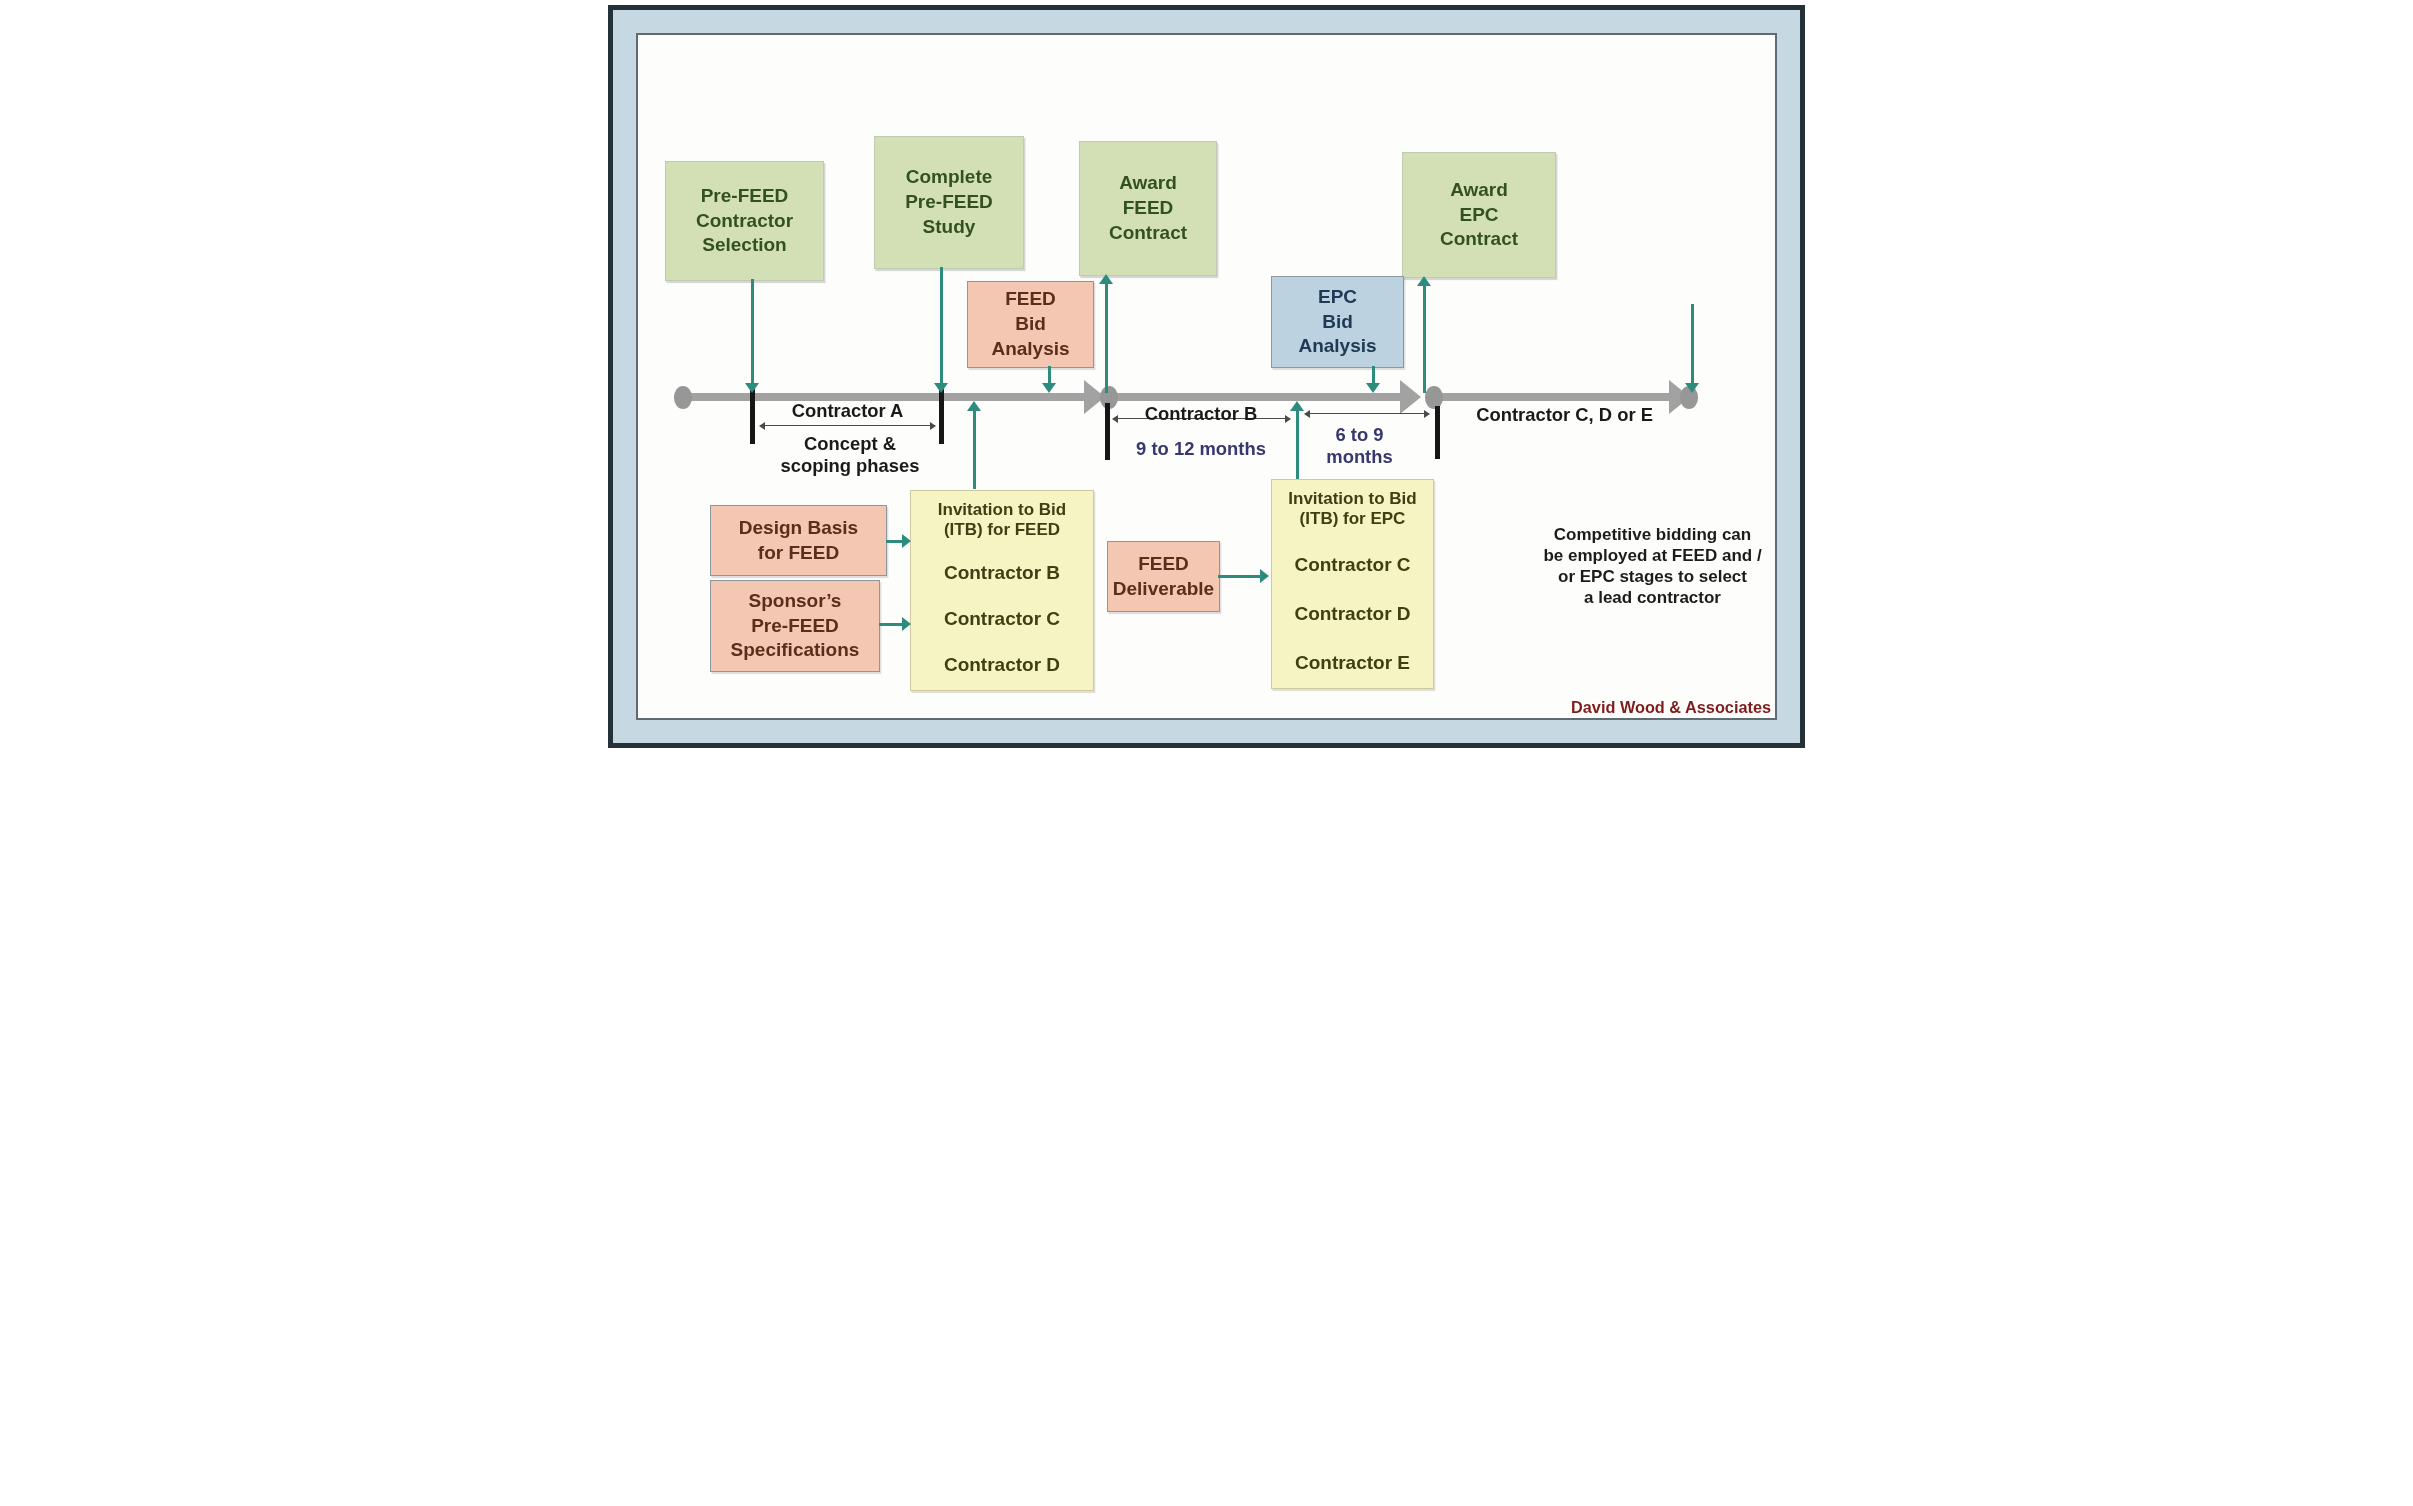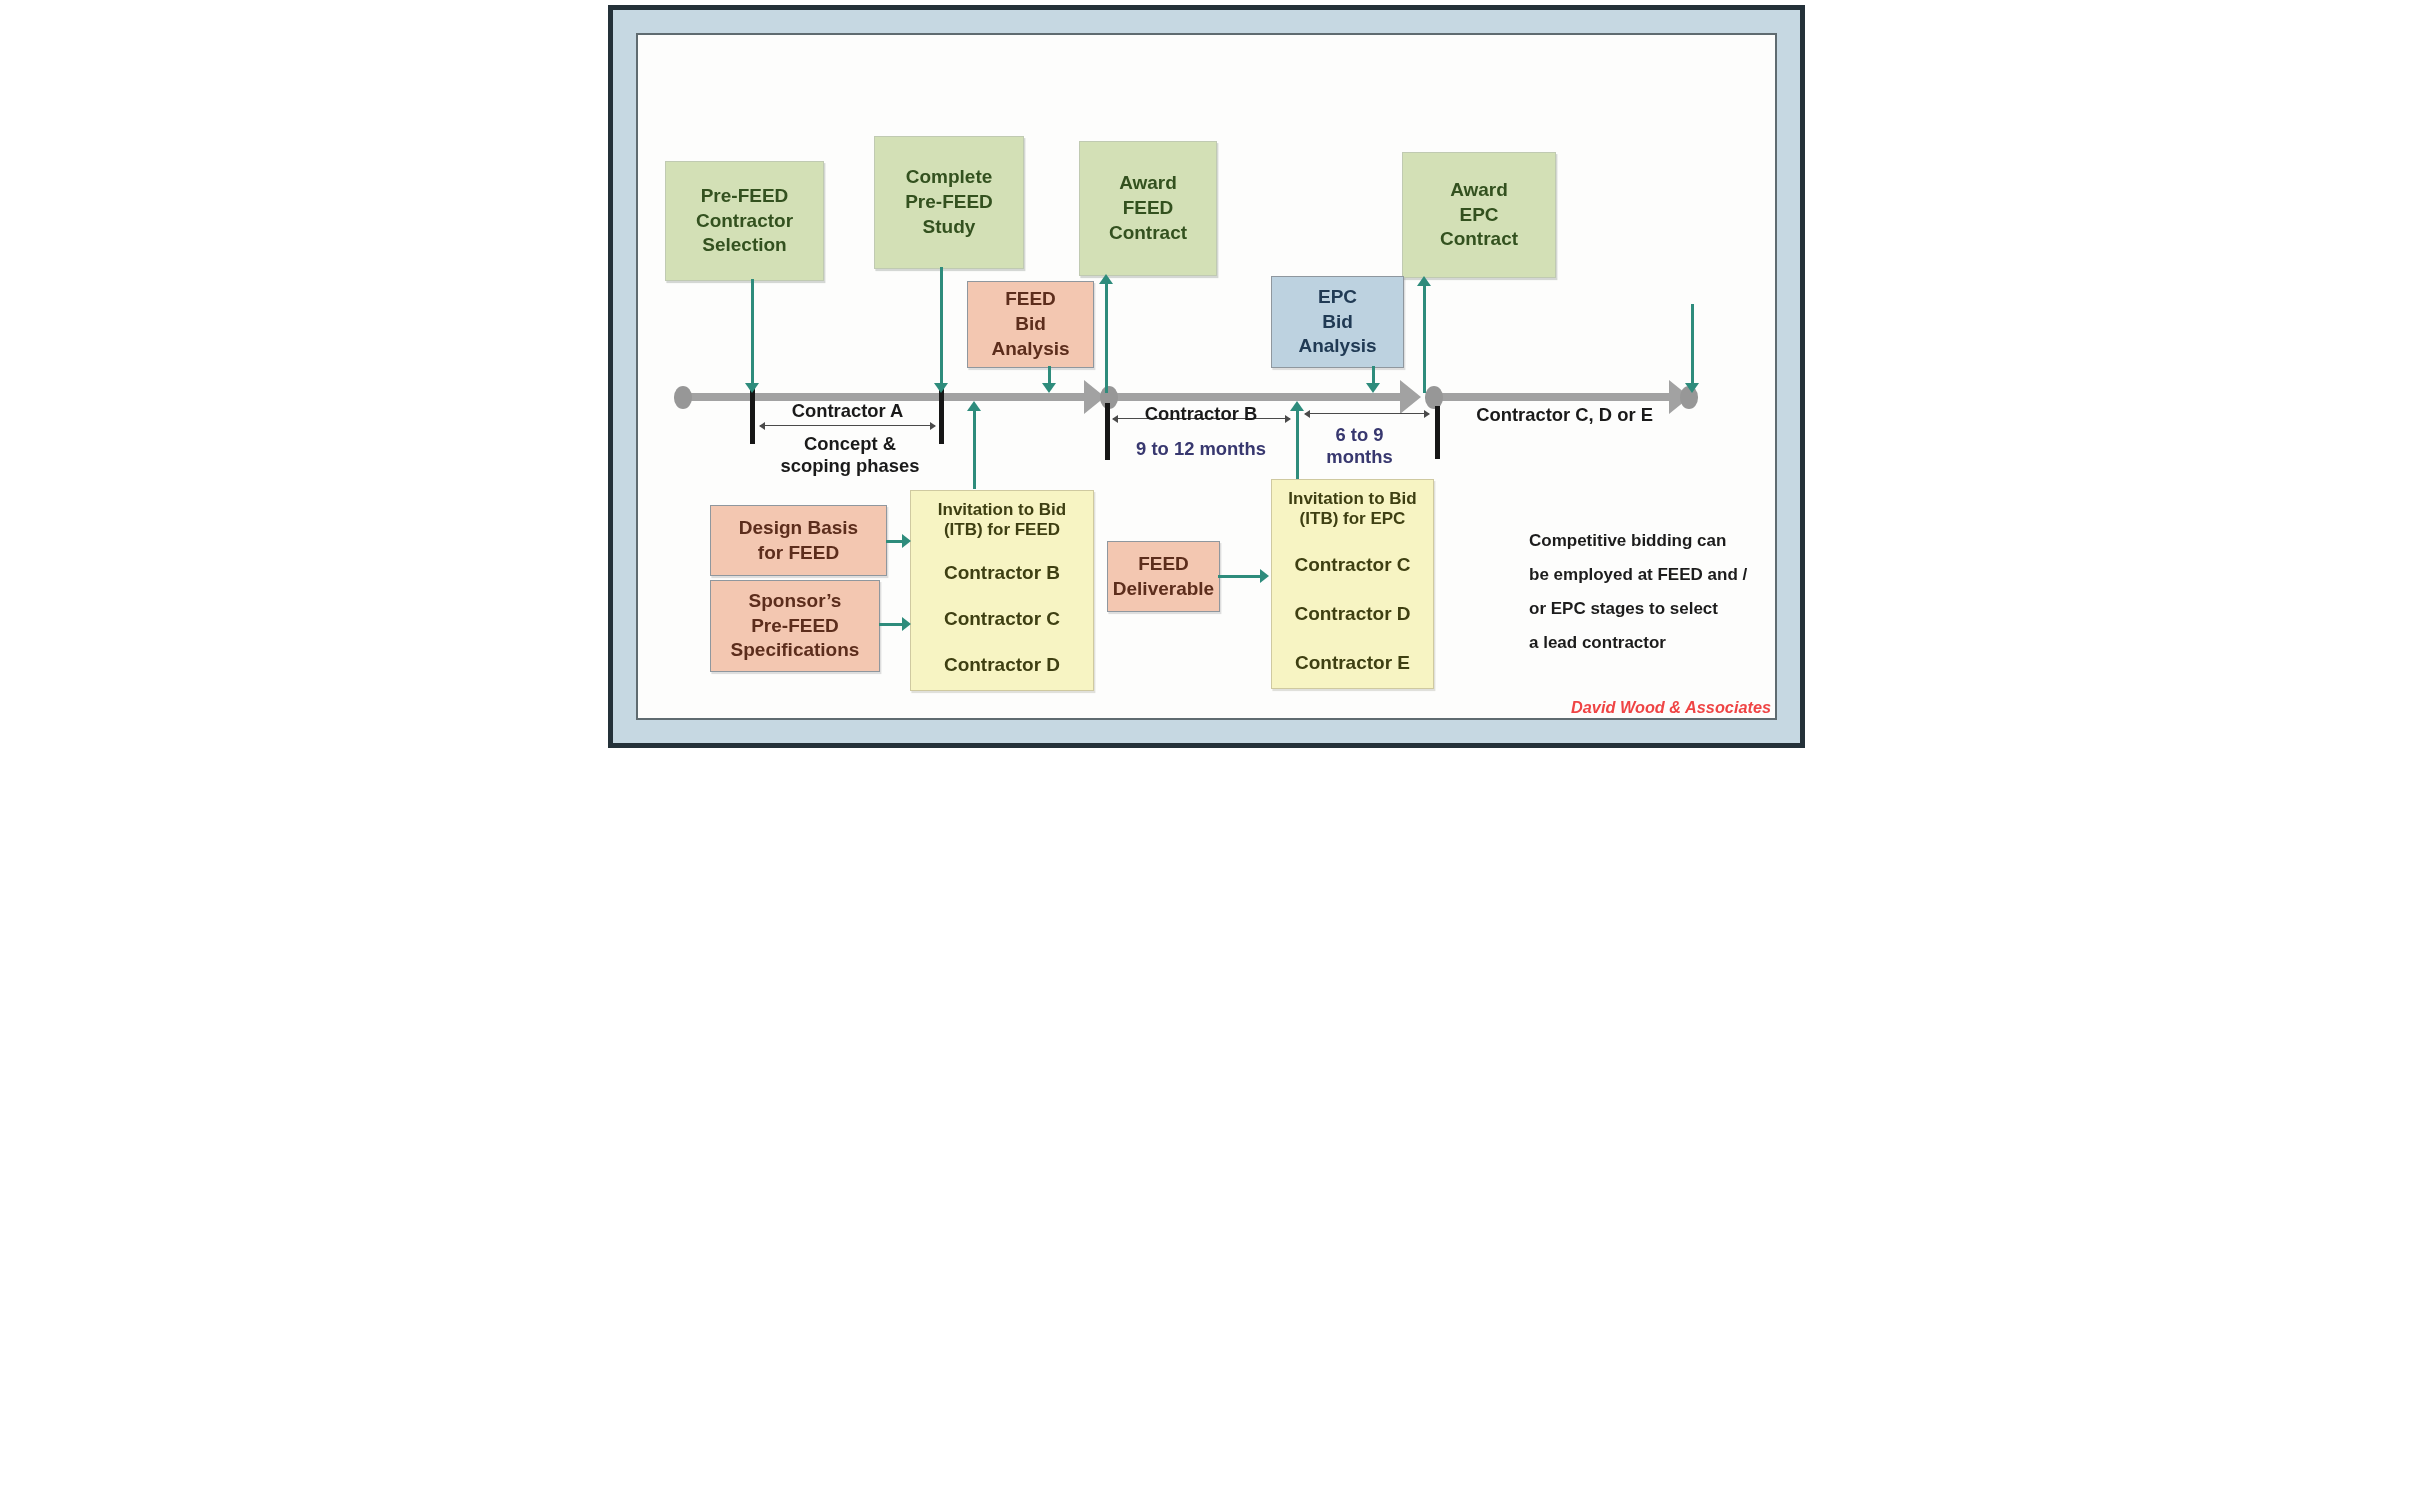--- a/index.html
+++ b/index.html
@@ -56,23 +56,23 @@
   .av{position:absolute; width:2.8px; background:var(--teal,#2e8c7c);}
   .av.down::after{content:""; position:absolute; bottom:-10px; left:-6.4px;
     border:7.8px solid transparent; border-bottom:none; border-top:10px solid var(--teal,#2e8c7c);}
   .av.up::before{content:""; position:absolute; top:-10px; left:-6.4px;
     border:7.8px solid transparent; border-top:none; border-bottom:10px solid var(--teal,#2e8c7c);}
   .ah{position:absolute; height:2.8px; background:var(--teal,#2e8c7c);}
   .ah.right::after{content:""; position:absolute; right:-9.2px; top:-6.4px;
     border:7.8px solid transparent; border-right:none; border-left:9.2px solid var(--teal,#2e8c7c);}
 
   .note{position:absolute; left:926px; top:524px; width:247px; font-size:17px;
-        line-height:34px; color:#1c1c1c; white-space:pre-line; text-align:left;}
+        line-height:21px; color:#1c1c1c; white-space:pre-line; text-align:center;}
   .attribution{position:absolute; left:919px; top:698px; width:249px; text-align:right;
-        font-size:16.3px; font-style:italic; color:#ef4444;}
+        font-size:16.3px; color:#7f1d1d;}
 </style>
 </head>
 <body>
 
 <div class="page">
   <div class="frame-outer"></div>
   <div class="frame-inner"></div>
 
 
   <div class="box green" style="left:62px;top:161px;width:157px;height:118px;">Pre-FEED

